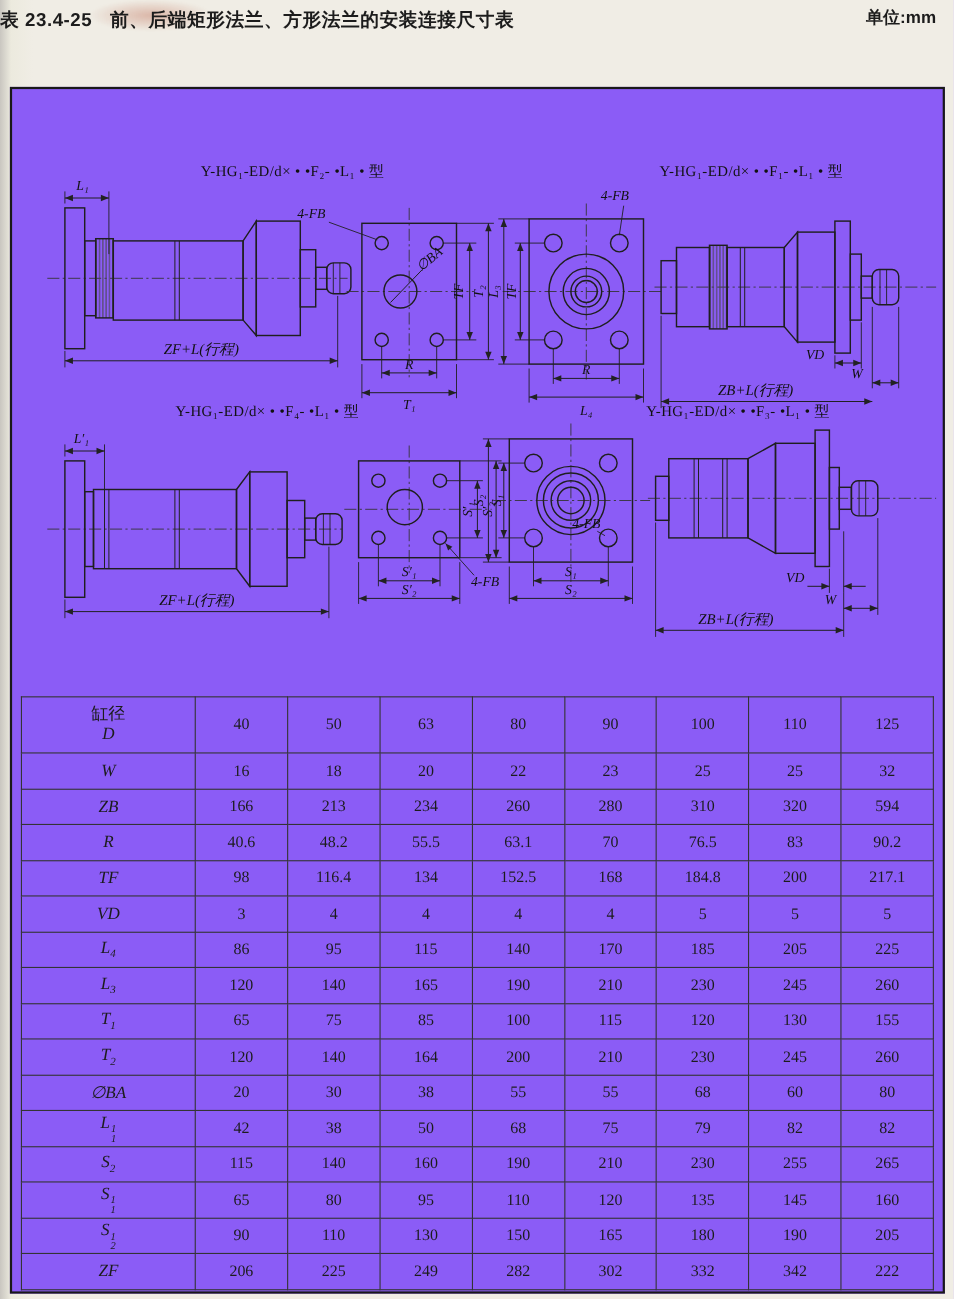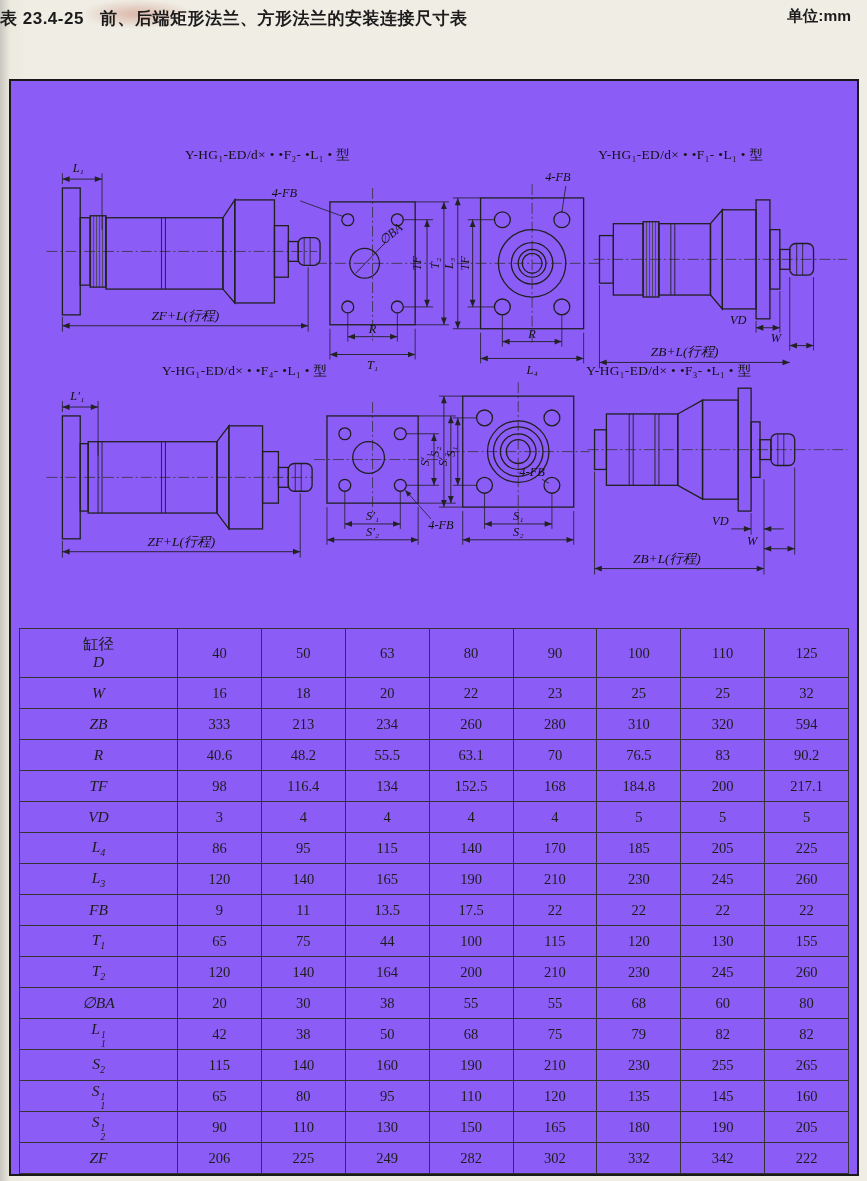--- a/index.html
+++ b/index.html
@@ -362,21 +362,21 @@
           <td>18</td>
           <td>20</td>
           <td>22</td>
           <td>23</td>
           <td>25</td>
           <td>25</td>
           <td>32</td>
         </tr>
         <tr>
           <td class="lbl it">ZB</td>
-          <td>333</td>
+          <td>166</td>
           <td>213</td>
           <td>234</td>
           <td>260</td>
           <td>280</td>
           <td>310</td>
           <td>320</td>
           <td>594</td>
         </tr>
         <tr>
           <td class="lbl it">R</td>
@@ -427,35 +427,24 @@
           <td>120</td>
           <td>140</td>
           <td>165</td>
           <td>190</td>
           <td>210</td>
           <td>230</td>
           <td>245</td>
           <td>260</td>
         </tr>
         <tr>
-          <td class="lbl it">FB</td>
-          <td>9</td>
-          <td>11</td>
-          <td>13.5</td>
-          <td>17.5</td>
-          <td>22</td>
-          <td>22</td>
-          <td>22</td>
-          <td>22</td>
-        </tr>
-        <tr>
           <td class="lbl it">T<sub>1</sub></td>
           <td>65</td>
           <td>75</td>
-          <td>44</td>
+          <td>85</td>
           <td>100</td>
           <td>115</td>
           <td>120</td>
           <td>130</td>
           <td>155</td>
         </tr>
         <tr>
           <td class="lbl it">T<sub>2</sub></td>
           <td>120</td>
           <td>140</td>

